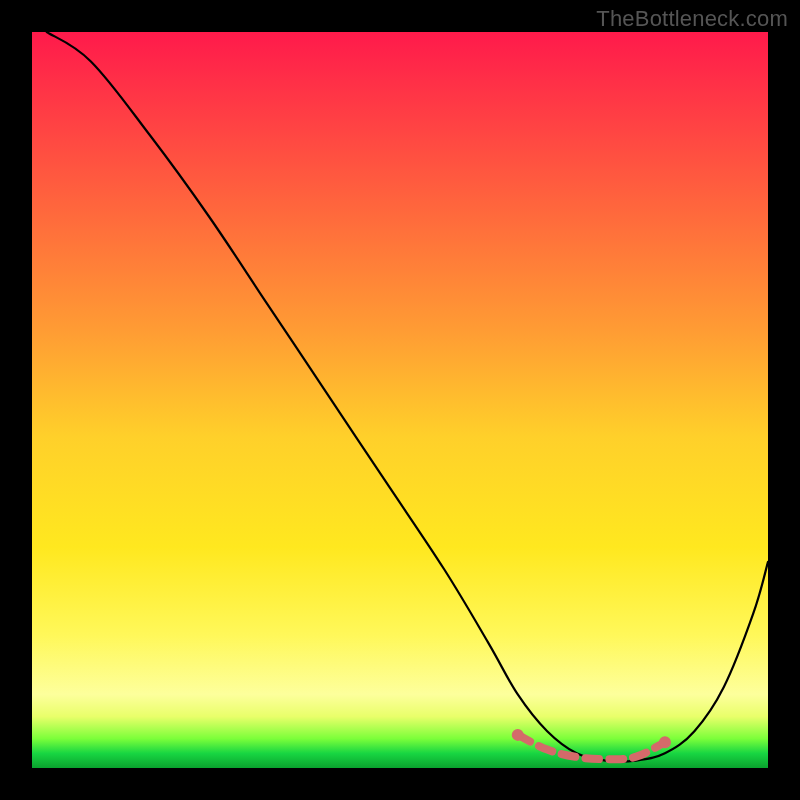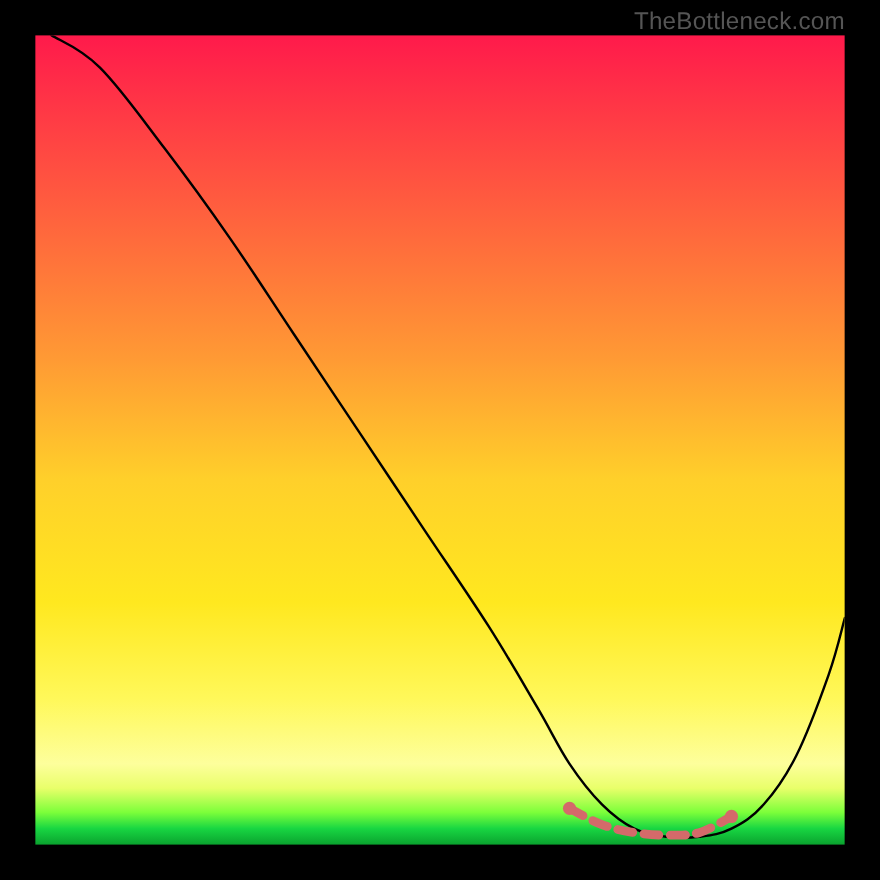--- a/index.html
+++ b/index.html
@@ -6,21 +6,21 @@
   html, body { width: 800px; height: 800px; overflow: hidden; background: #000; }
   .frame {
     position: relative;
     width: 800px;
     height: 800px;
     background: #000;
   }
   .watermark {
     position: absolute;
     top: 6px;
-    right: 32px;
+    right: 12px;
     font-family: Arial, Helvetica, sans-serif;
     font-size: 22px;
     color: #555;
     letter-spacing: 0.2px;
   }
   .plot {
     position: absolute;
     left: 32px;
     top: 32px;
     width: 736px;

